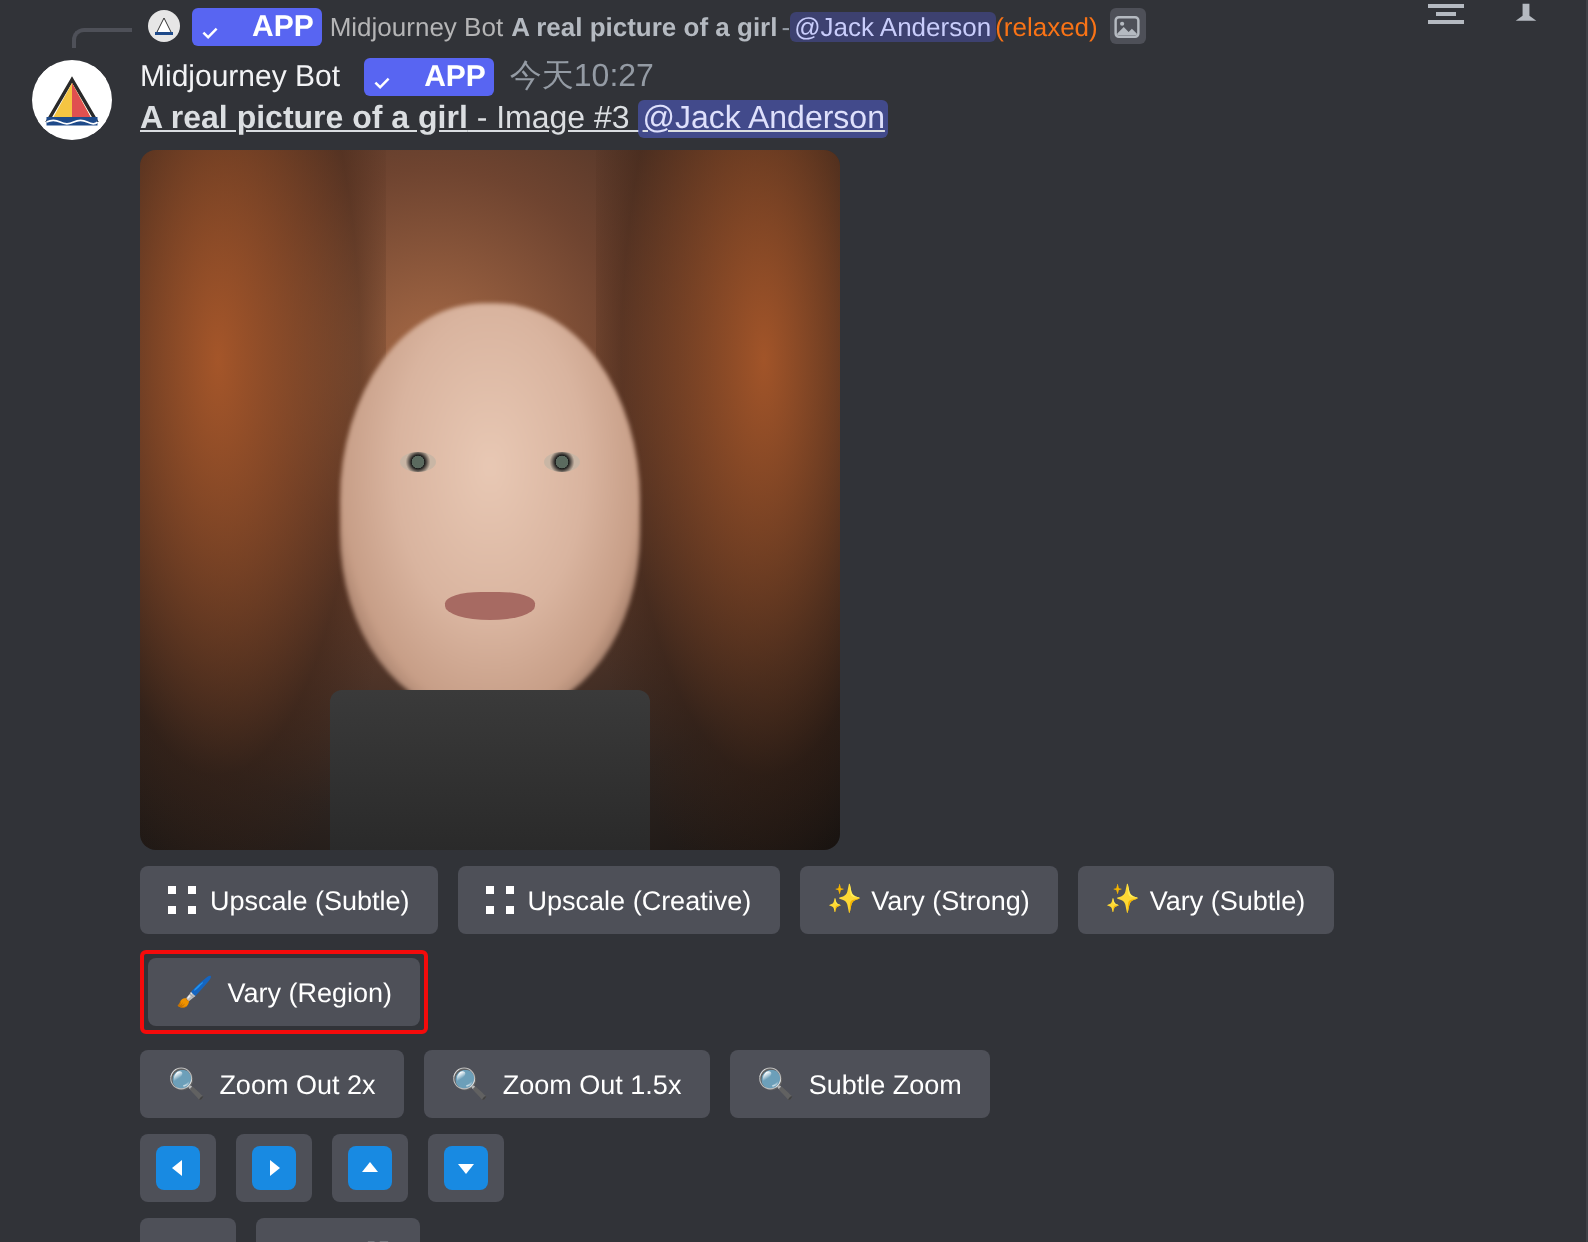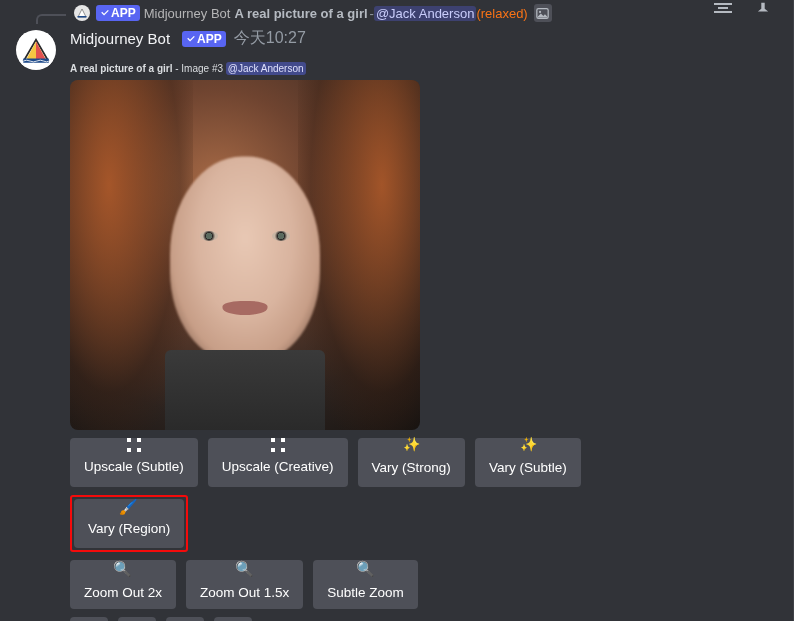--- a/index.html
+++ b/index.html
@@ -53,29 +53,29 @@
       background: #e6e6e6;
       display: inline-flex;
       align-items: center;
       justify-content: center;
       margin-left: 24px;
       flex-shrink: 0;
     }
     .reply-avatar svg { display:block; }
     .app-badge {
       display: inline-flex;
-      align-items: center;
+      align-items: flex-end;
       background: #5865f2;
       color: #fff;
-      font-size: 12px;
+      font-size: 15px;
       font-weight: 600;
       padding: 1px 4px;
       border-radius: 3px;
       margin-left: 6px;
-      gap: 1px;
+      gap: 16px;
     }
     .reply-user {
       color: #b5b5b6;
       font-weight: 500;
       margin-left: 4px;
     }
     .reply-text {
       color: #b5bac1;
       font-weight: 600;
       margin-left: 4px;
@@ -117,21 +117,21 @@
       justify-content: center;
       flex-shrink: 0;
       margin-top: 2px;
       overflow: hidden;
     }
     .avatar svg { display:block; }
     .msg-content { margin-left: 14px; flex: 1; }
     .msg-header { display: flex; align-items: center; gap: 6px; flex-wrap: wrap; }
     .username { color: #f2f3f5; font-weight: 500; font-size: 15px; }
     .timestamp { color: #949ba4; font-size: 16px; margin-left: 2px; }
-    .prompt-line { margin-top: 14px; font-size: 10px; }
+    .prompt-line { margin-top: 2px; font-size: 16px; text-decoration: underline; }
     .prompt-bold { font-weight: 700; color: #dbdee1; }
     .prompt-dash  { color: #dbdee1; }
     .mention-box {
       background: rgba(88,101,242,0.45);
       color: #dee0fc;
       border-radius: 3px;
       padding: 1px 2px;
       font-weight: 500;
     }
     .image-embed {
@@ -170,29 +170,28 @@
     .lips{position:absolute;top:63%;left:50%;transform:translateX(-50%);width:45px;height:14px;background:#a76a62;border-radius:40% 40% 50% 50%;}
 
     .btn-rows { margin-top: 8px; display: flex; flex-direction: column; gap: 8px; }
     .btn-row { display: flex; gap: 10px; flex-wrap: wrap; }
     .dbtn {
       background: #4e5058;
       color: #fff;
       border: none;
       border-radius: 4px;
       padding: 0 14px;
-      height: 49px;
+      height: 34px;
       font-size: 13.5px;
       font-weight: 500;
       display: inline-flex;
       align-items: center;
       gap: 7px;
       cursor: pointer;
       font-family: inherit;
-      flex-direction: column;
     }
     .dbtn.icon-only { width: 38px; padding: 0; justify-content: center; }
     .dbtn .emoji { font-size: 15px; line-height:1; }
     .highlight-box {
       border: 2.5px solid #f40b0b;
       border-radius: 3px;
       padding: 2px;
       display: inline-flex;
     }
     .sparkle {

